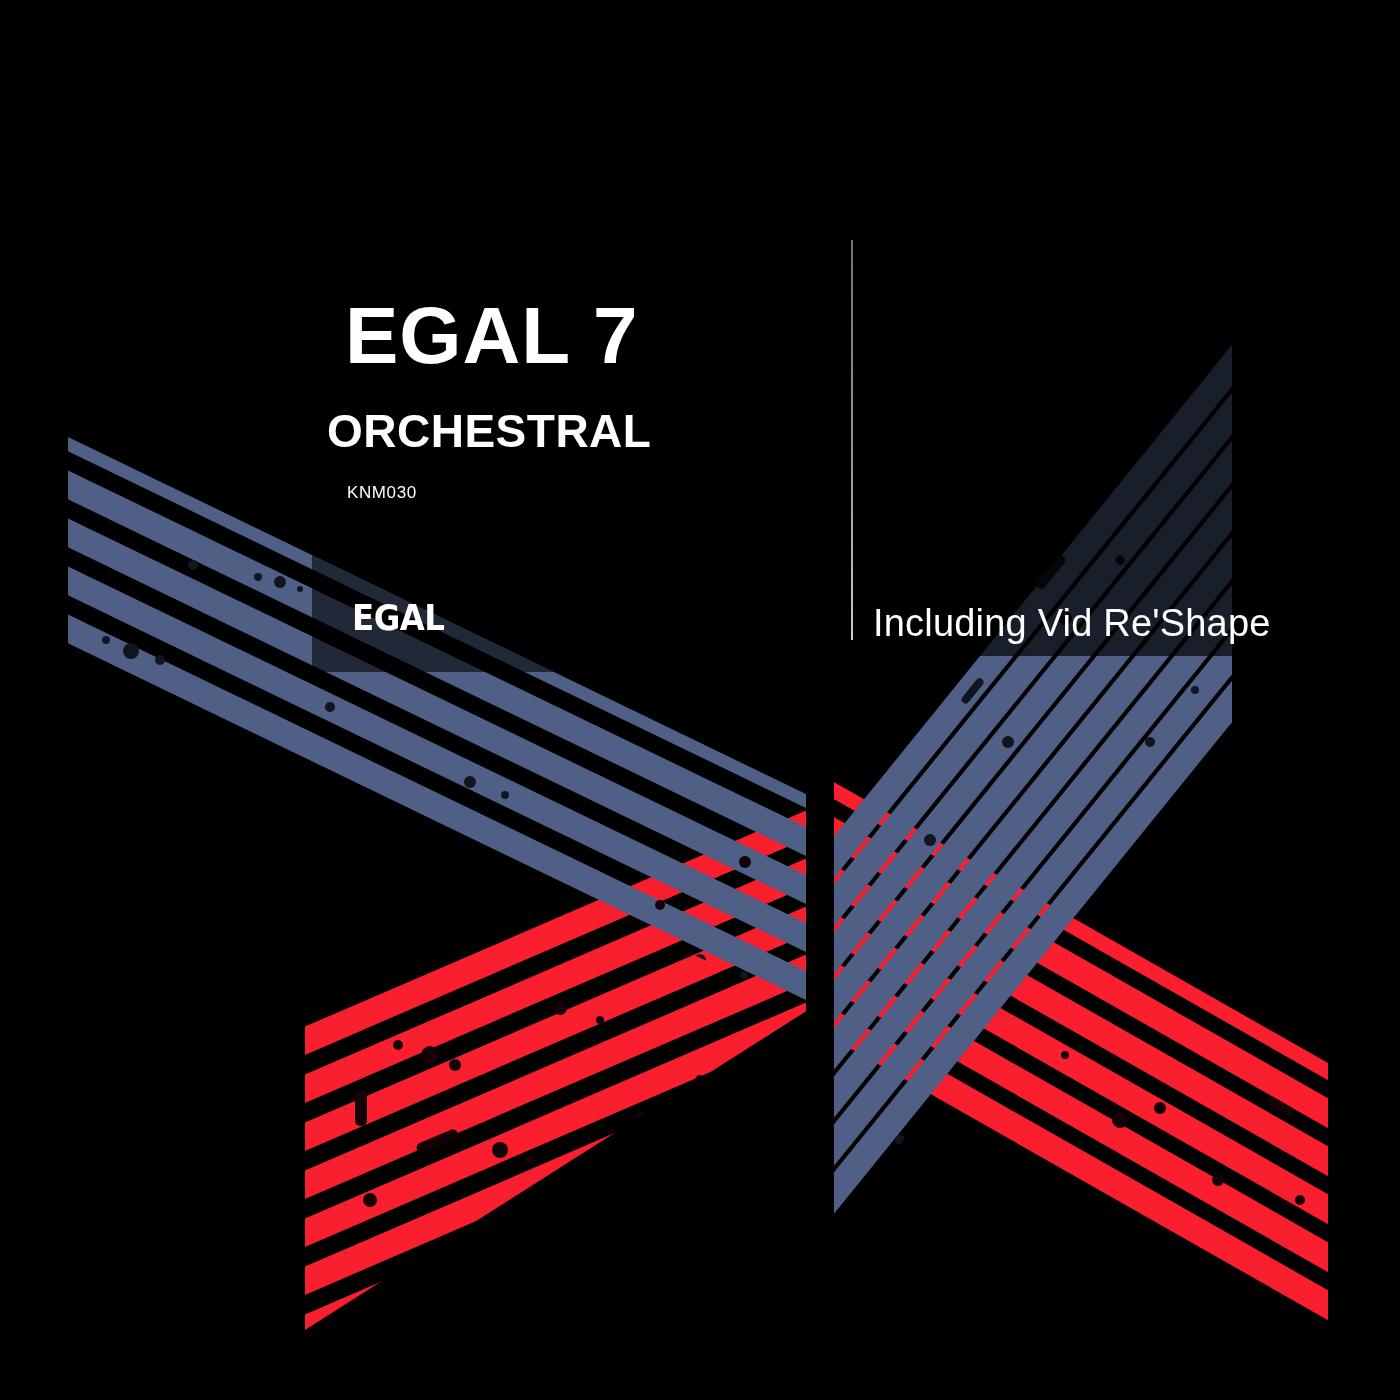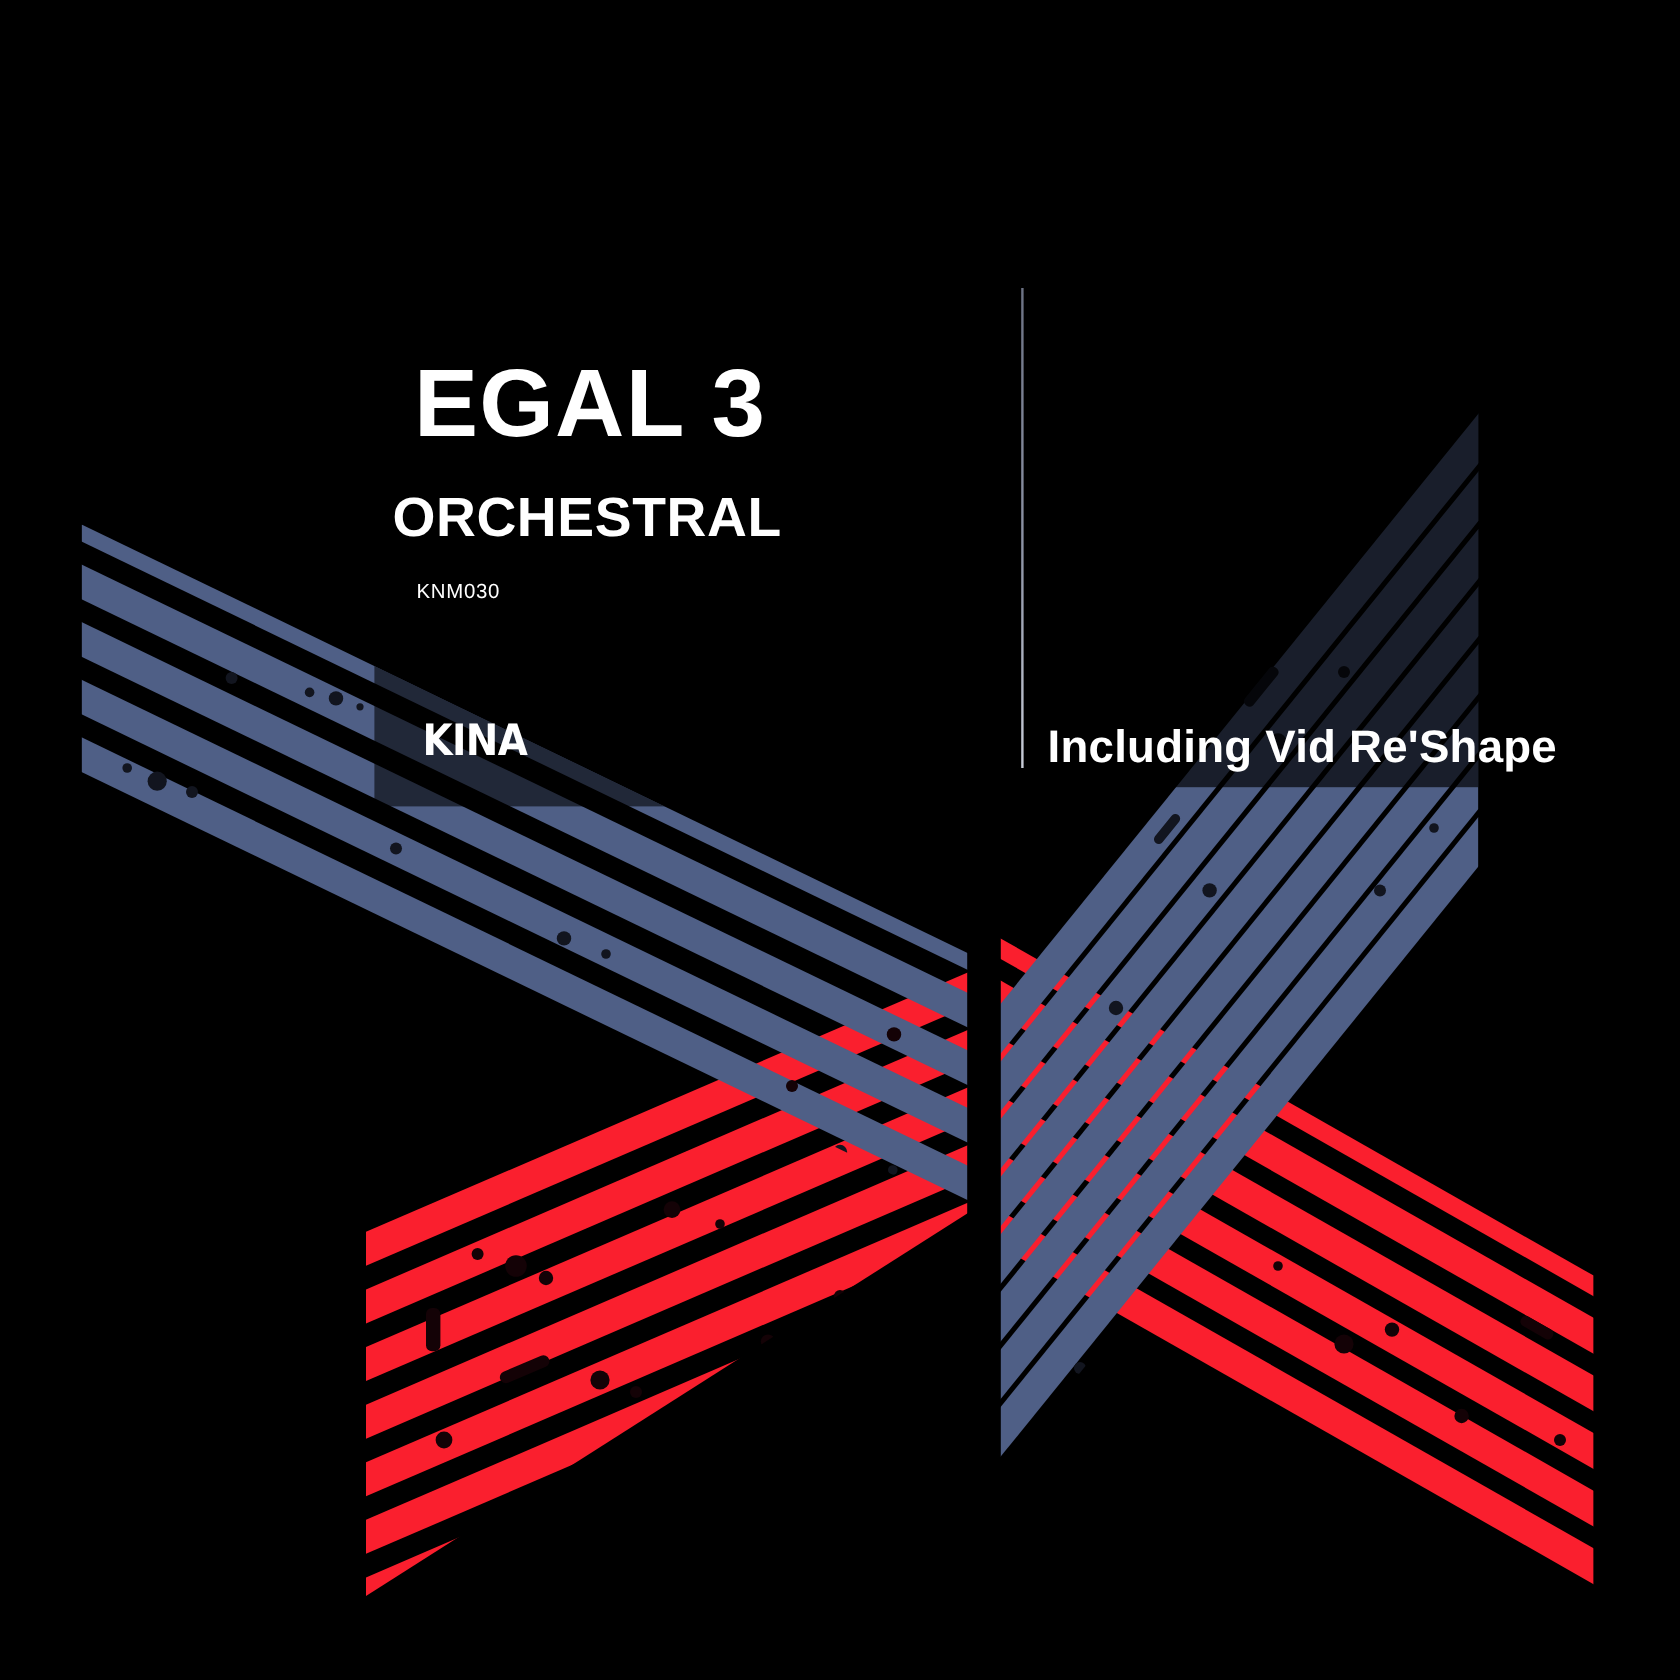--- a/index.html
+++ b/index.html
@@ -12,21 +12,21 @@
   #title{left:345px;top:296px;font-size:80px;font-weight:700;letter-spacing:1px;line-height:1;}
   #subtitle{left:327px;top:408px;font-size:46px;font-weight:700;letter-spacing:0.5px;line-height:1;}
   #catno{left:347px;top:484px;font-size:17px;font-weight:400;letter-spacing:0.6px;line-height:1;}
 
   #kina{left:352px;top:600px;font-size:36px;font-weight:700;letter-spacing:-0.5px;line-height:1;
         font-family:"DejaVu Sans",sans-serif;font-stretch:condensed;}
 
   #rule{position:absolute;left:851px;top:240px;width:2px;height:400px;
         background:linear-gradient(to bottom,#6c7284 0%,#8e94a6 55%,#c9cdd8 100%);}
 
-  #including{left:873px;top:604px;font-size:38px;font-weight:700;letter-spacing:0.2px;line-height:1;text-align:right;}
+  #including{left:873px;top:604px;font-size:38px;font-weight:400;letter-spacing:0.2px;line-height:1;text-align:right;}
 </style>
 </head>
 <body>
 
 <div id="cover">
 
   <svg id="art" viewBox="0 0 1400 1400" xmlns="http://www.w3.org/2000/svg" shape-rendering="geometricPrecision">
     <defs>
 
       <clipPath id="clipBlueL">
@@ -190,19 +190,19 @@
     </g>
     <g clip-path="url(#clipBlueR)">
       <rect x="832" y="0" width="520" height="656" fill="#000000" opacity="0.68"></rect>
     </g>
 
     <rect x="806" y="700" width="28" height="700" fill="#000000"></rect>
   </svg>
 
   <div id="rule"></div>
 
-  <div class="txt" id="title">EGAL 3</div>
+  <div class="txt" id="title">EGAL 7</div>
   <div class="txt" id="subtitle">ORCHESTRAL</div>
   <div class="txt" id="catno">KNM030</div>
-  <div class="txt" id="kina">KINA</div>
+  <div class="txt" id="kina">EGAL</div>
   <div class="txt" id="including">Including Vid Re'Shape</div>
 
 </div>
 
 </body></html>

